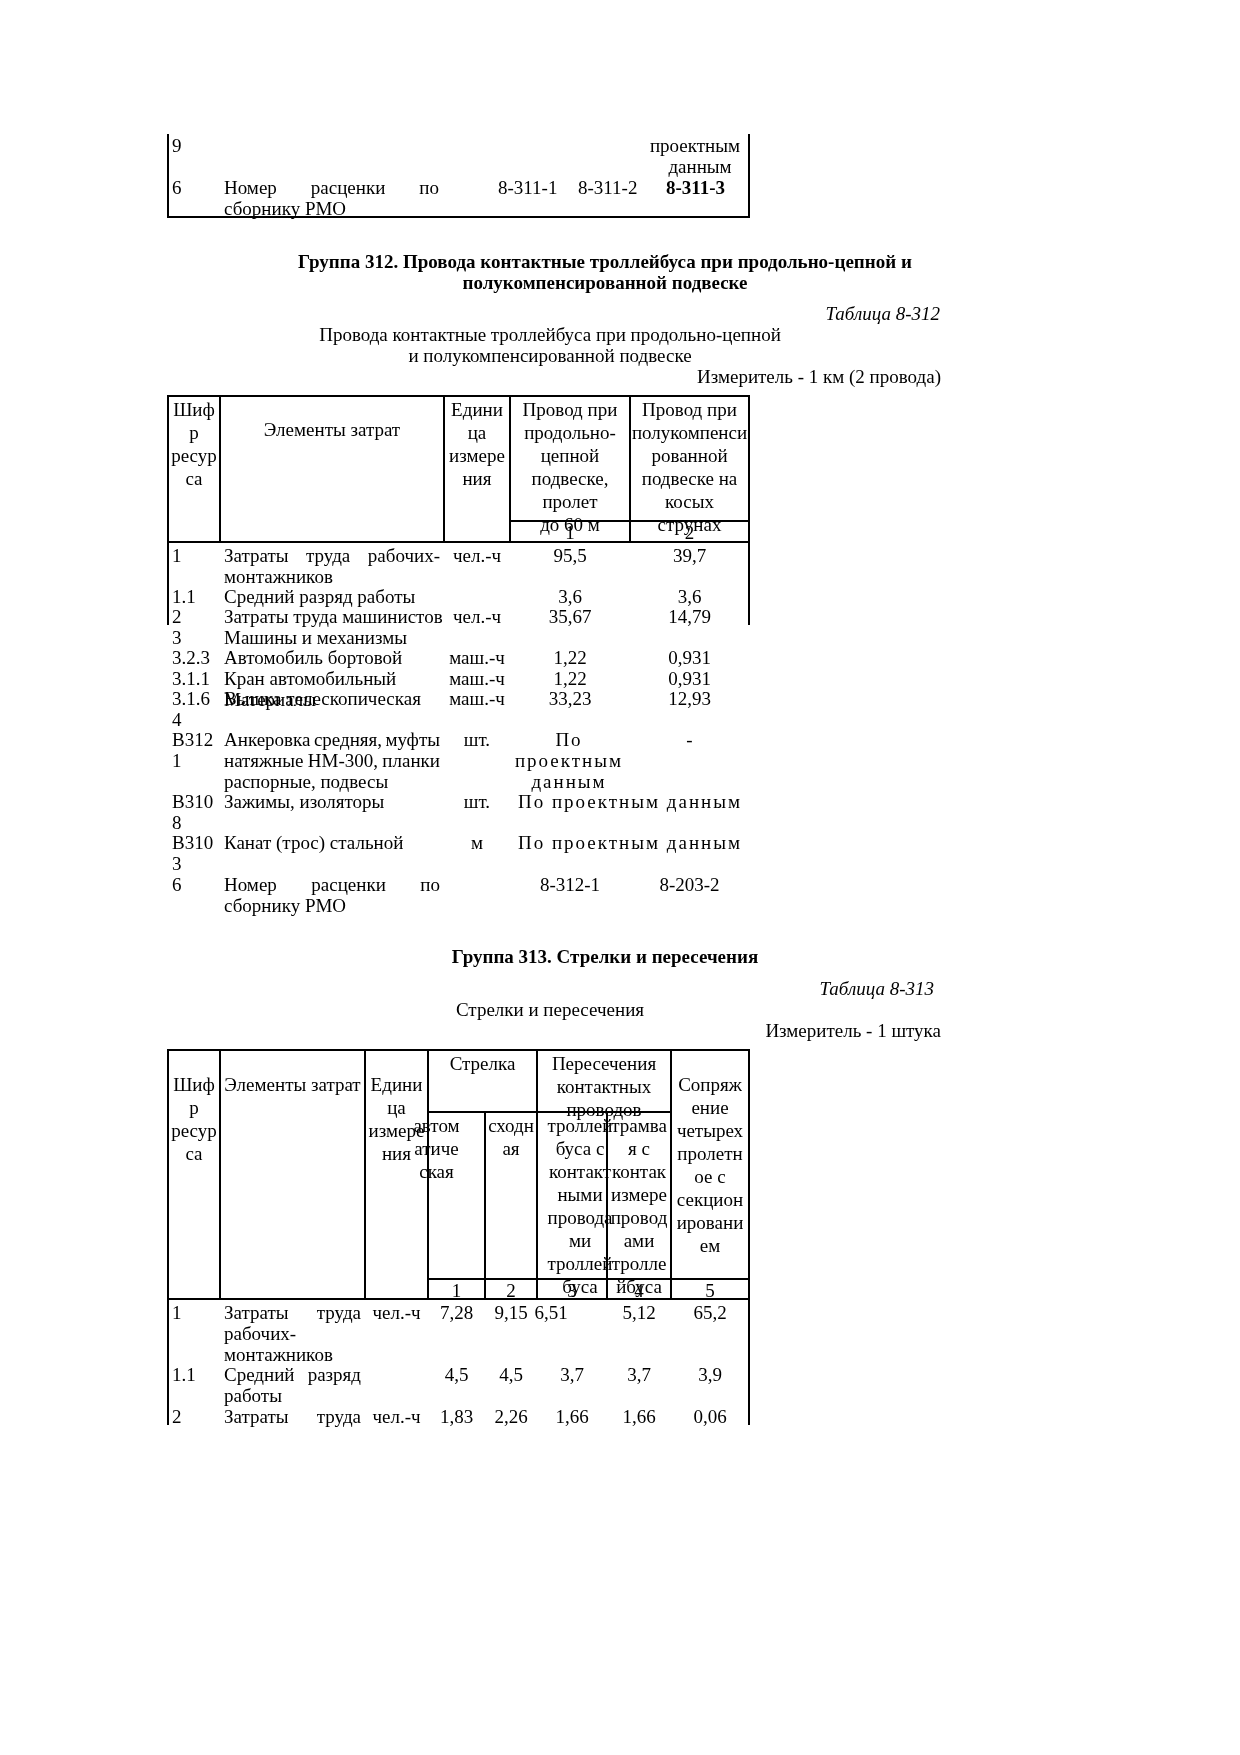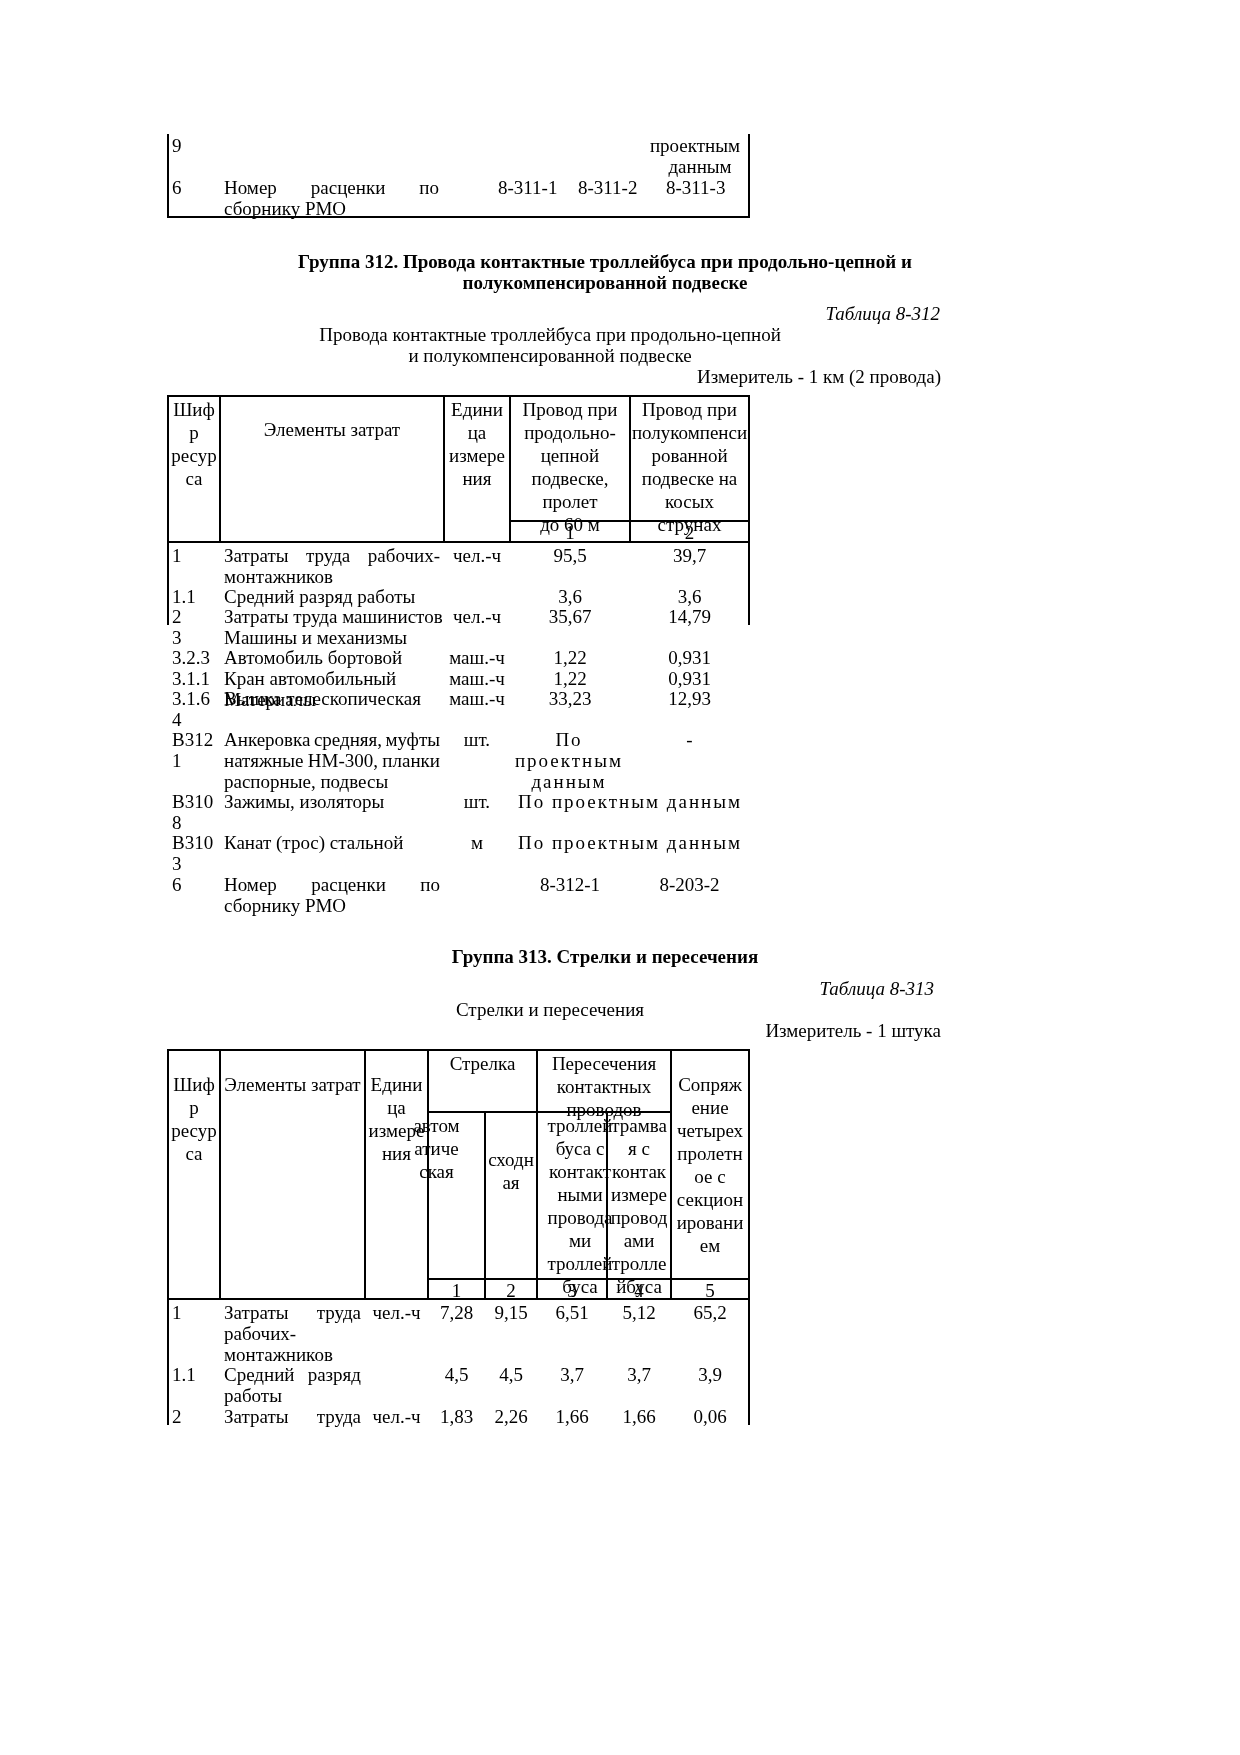--- a/index.html
+++ b/index.html
@@ -28,21 +28,21 @@
 
   <div class="t" style="left:172px; top:176px;">6</div>
   <div class="t just" style="left:224px; width:215px; top:176px;">
       <span>Номер</span>
       <span>расценки</span>
       <span>по</span>
     </div>
   <div class="t" style="left:224px; top:197px;">сборнику РМО</div>
   <div class="t" style="left:498px; top:176px;">8-311-1</div>
   <div class="t" style="left:578px; top:176px;">8-311-2</div>
-  <div class="t" style="left:666px; top:176px;">8-311-3</div>
+  <div class="t" style="left:666px; top:176px;font-weight:bold;">8-311-3</div>
 </div>
 
 <div class="t bold c" style="left:160px; width:890px; top:250px;">Группа 312. Провода контактные троллейбуса при продольно-цепной и</div>
 <div class="t bold c" style="left:160px; width:890px; top:271px;">полукомпенсированной подвеске</div>
 
 <div class="t ital r" style="left:700px; width:240px; top:302px;">Таблица 8-312</div>
 <div class="t c" style="left:250px; width:600px; top:323px;">Провода контактные троллейбуса при продольно-цепной</div>
 <div class="t c" style="left:250px; width:600px; top:344px;">и полукомпенсированной подвеске</div>
 <div class="t r" style="left:600px; width:341px; top:365px;">Измеритель - 1 км (2 провода)</div>
 
@@ -226,21 +226,21 @@
     <div>ое с</div>
     <div>секцион</div>
     <div>ировани</div>
     <div>ем</div>
   </div>
   <div class="t c" style="left:409px; width:55px; top:1114px;">
     <div>автом</div>
     <div>атиче</div>
     <div>ская</div>
   </div>
-  <div class="t c" style="left:486px; width:50px; top:1114px;margin-top:34px;">
+  <div class="t c" style="left:486px; width:50px; top:1114px;">
     <div>сходн</div>
     <div>ая</div>
   </div>
   <div class="t c" style="left:538px; width:84px; top:1114px;">
     <div>троллей</div>
     <div>буса с</div>
     <div>контакт</div>
     <div>ными</div>
     <div>провода</div>
     <div>ми</div>
@@ -266,21 +266,21 @@
   <div class="t" style="left:172px; top:1301px;">1</div>
   <div class="t just" style="left:224px; width:137px; top:1301px;">
       <span>Затраты</span>
       <span>труда</span>
     </div>
   <div class="t" style="left:224px; top:1322px;">рабочих-</div>
   <div class="t" style="left:224px; top:1343px;">монтажников</div>
   <div class="t c" style="left:366px; width:61px; top:1301px;">чел.-ч</div>
   <div class="t c" style="left:429px; width:55px; top:1301px;">7,28</div>
   <div class="t c" style="left:486px; width:50px; top:1301px;">9,15</div>
-  <div class="t c" style="left:538px; width:68px; top:1301px;">6,51</div>
+  <div class="t c" style="left:517px; width:68px; top:1301px;">6,51</div>
   <div class="t c" style="left:608px; width:62px; top:1301px;">5,12</div>
   <div class="t c" style="left:672px; width:76px; top:1301px;">65,2</div>
 
   <div class="t" style="left:172px; top:1363px;">1.1</div>
   <div class="t just" style="left:224px; width:137px; top:1363px;">
       <span>Средний</span>
       <span>разряд</span>
     </div>
   <div class="t" style="left:224px; top:1384px;">работы</div>
   <div class="t c" style="left:429px; width:55px; top:1363px;">4,5</div>

